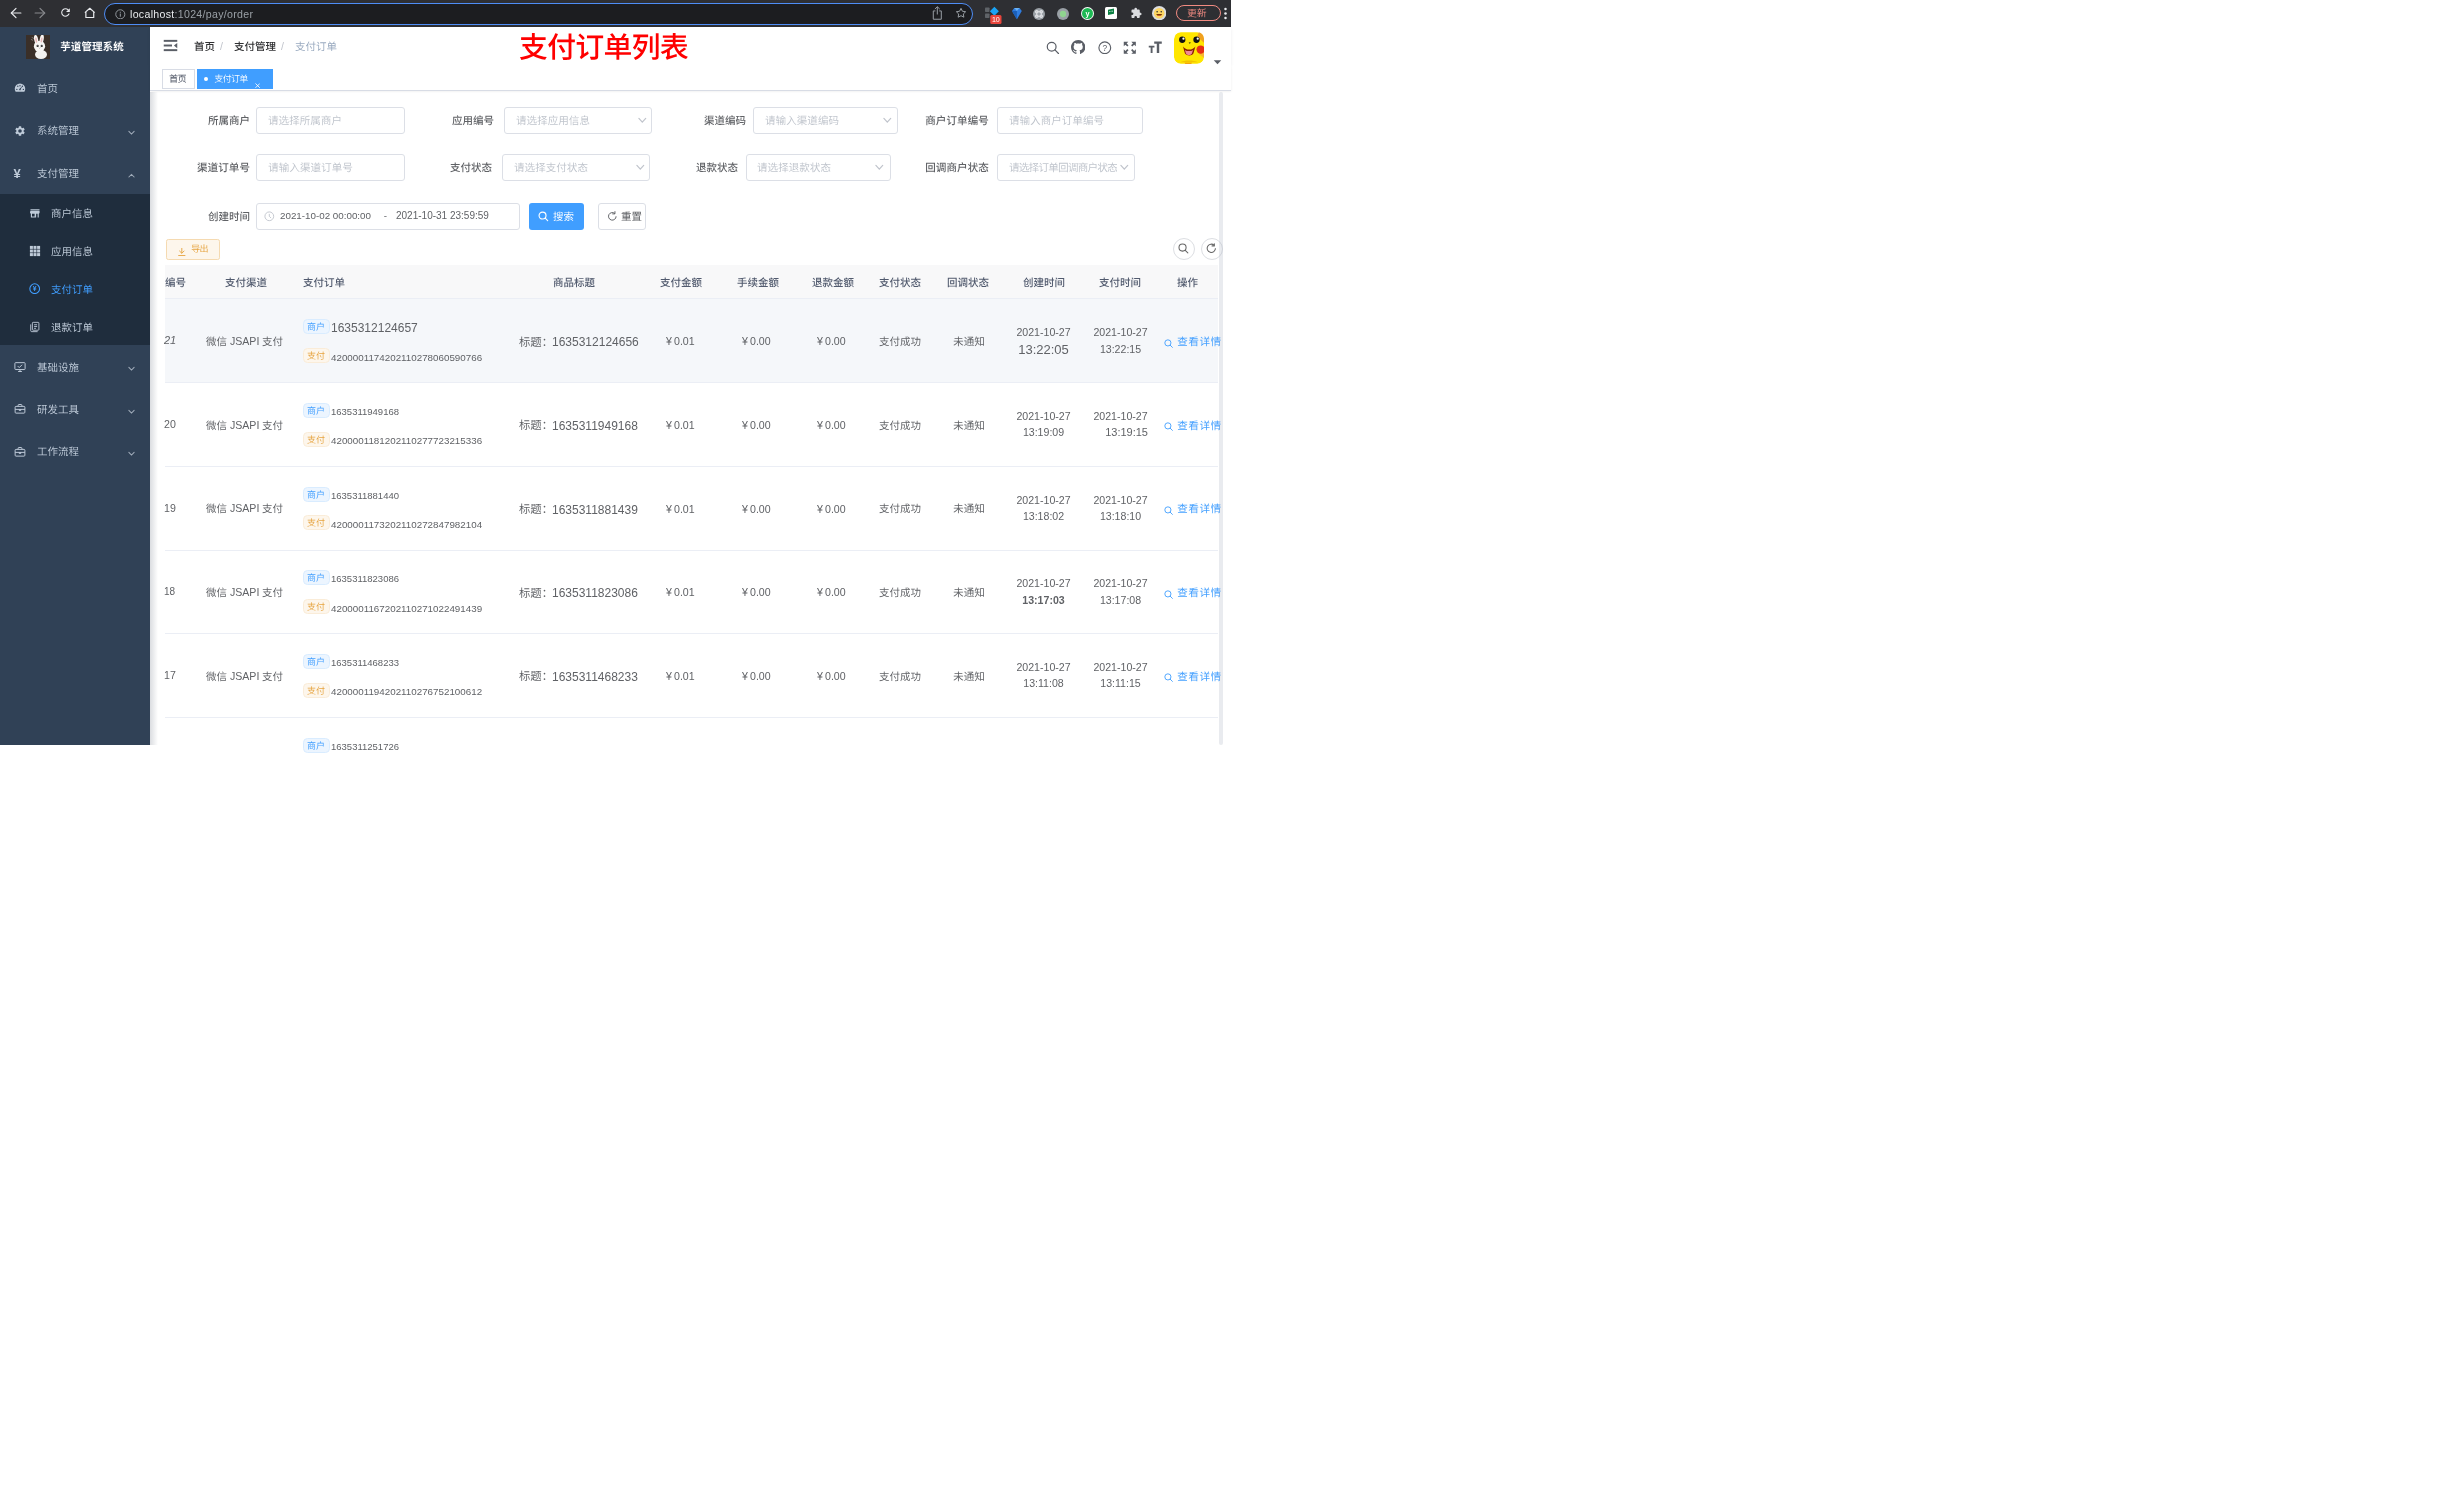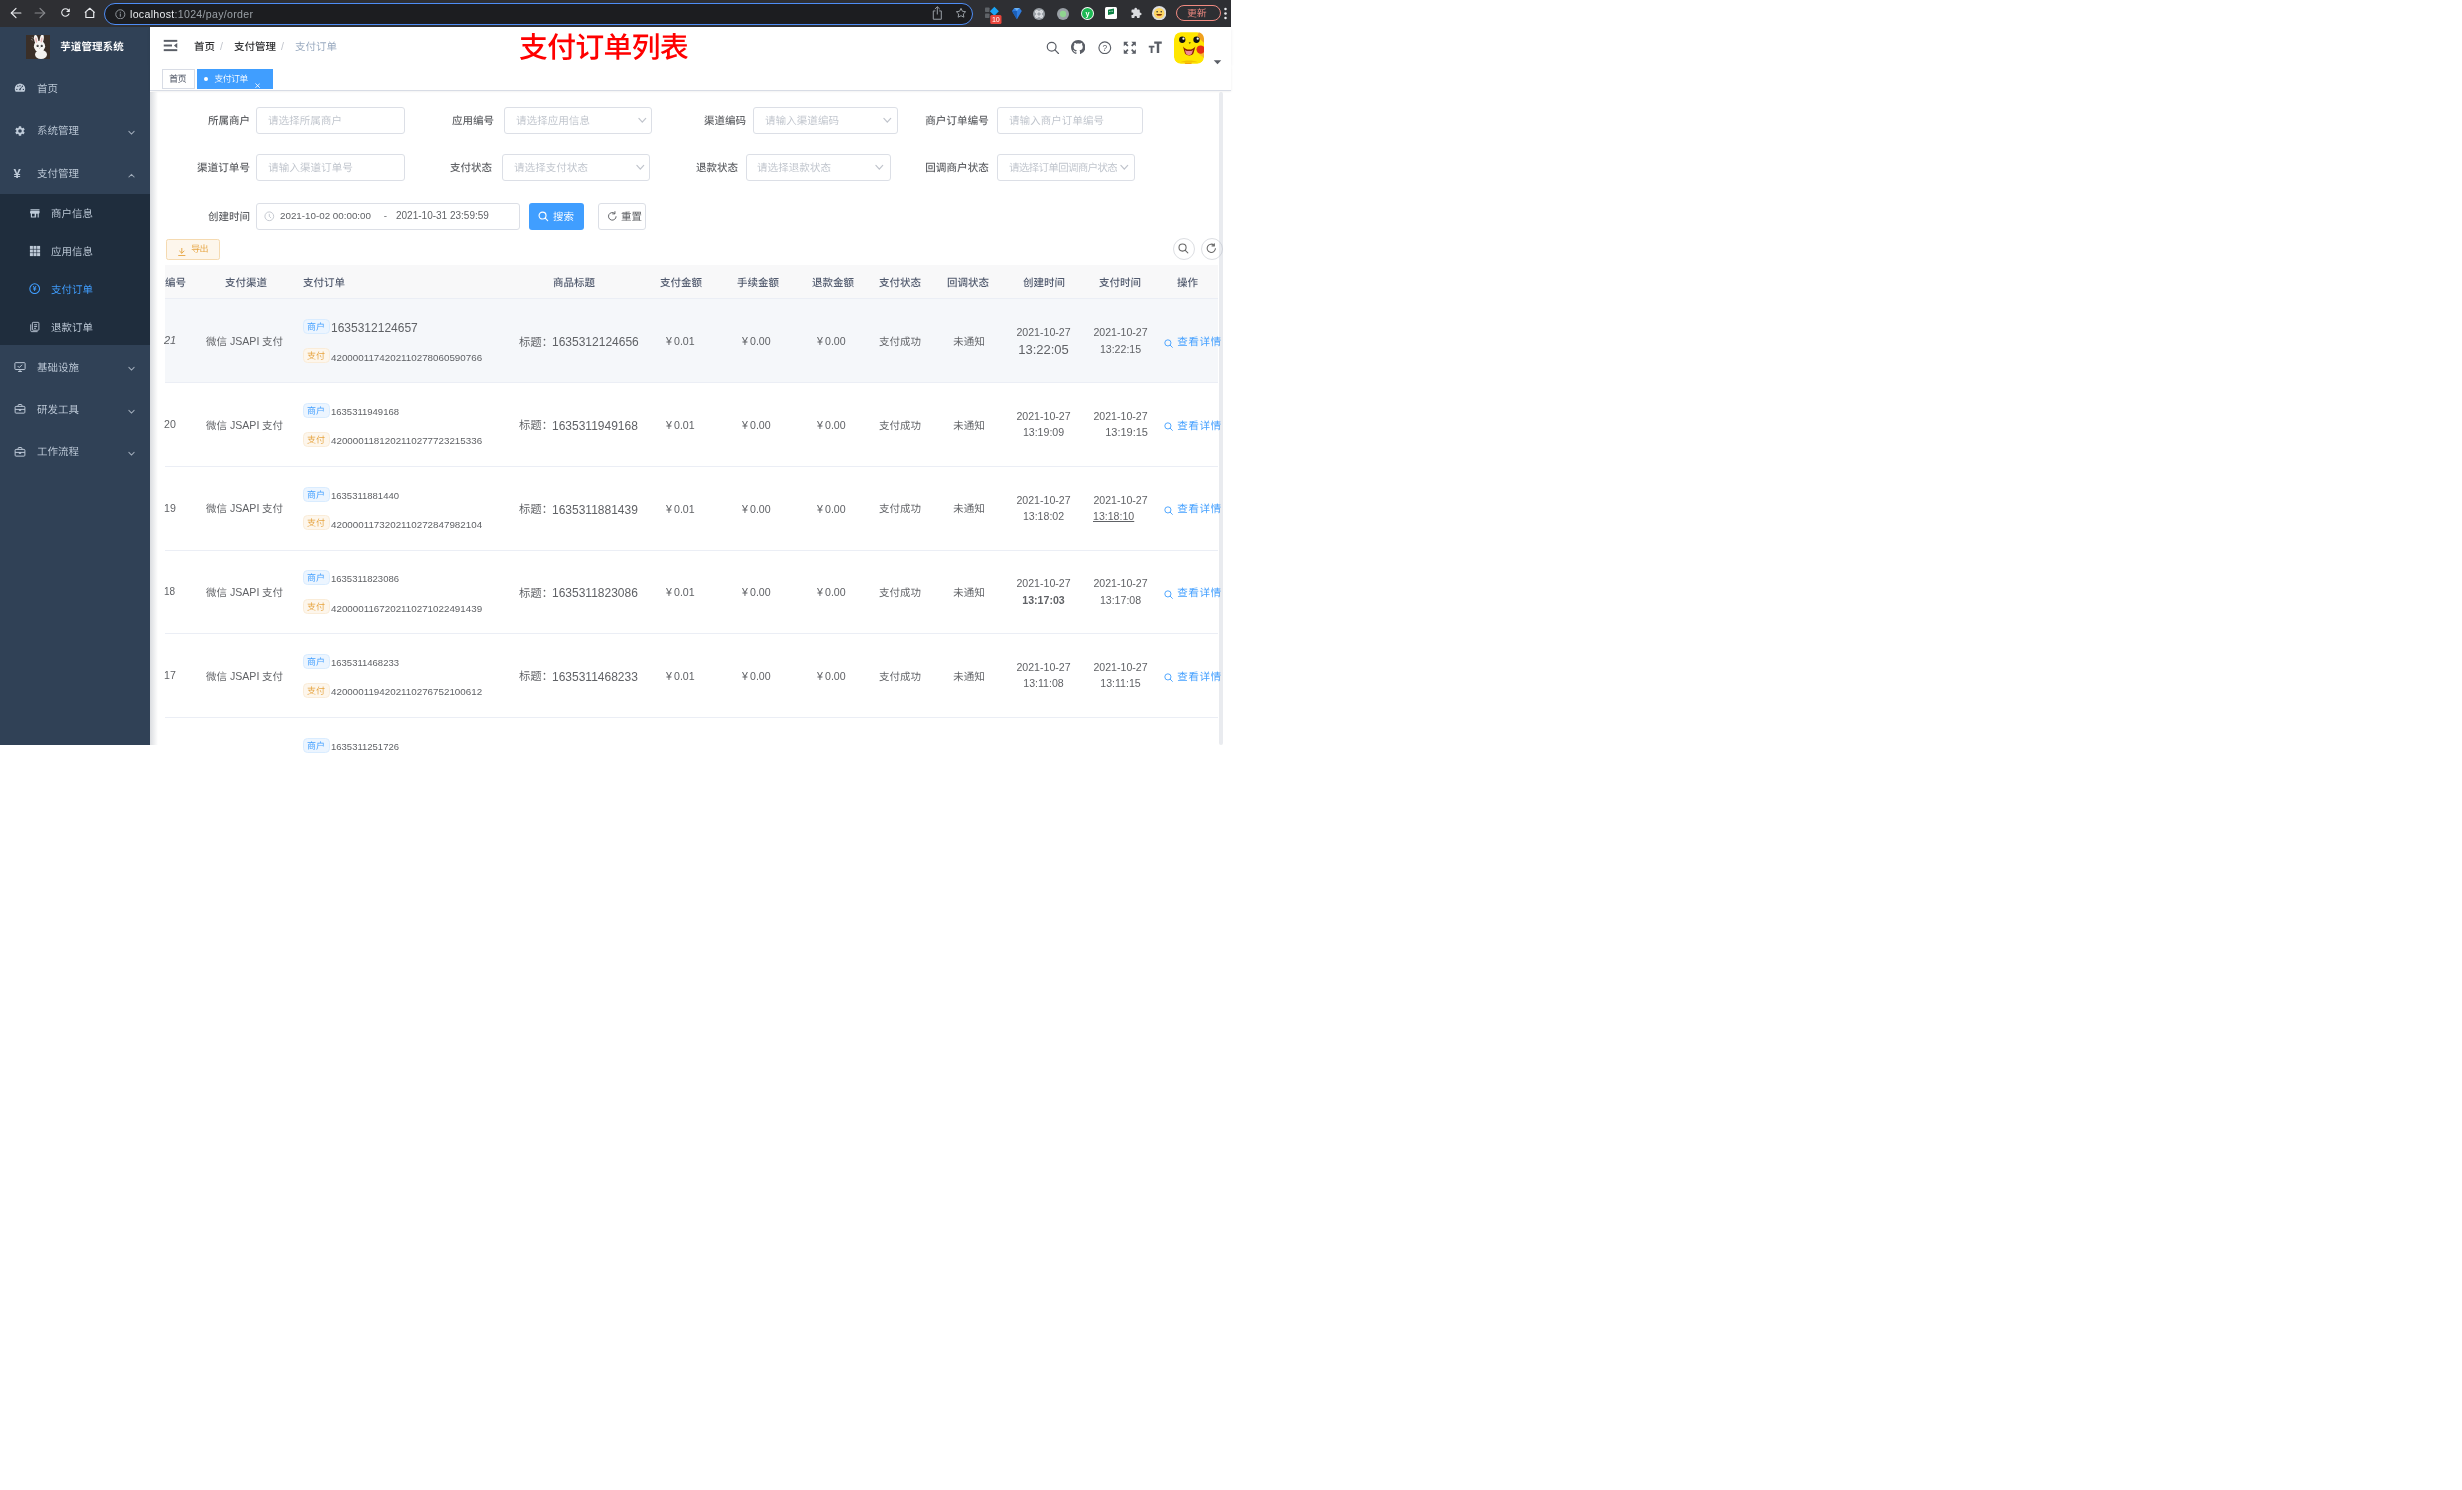--- a/index.html
+++ b/index.html
@@ -1207,21 +1207,21 @@
       <g fill="#606266" transform="translate(0,12.32) scale(0.014,-0.014)">
         <use href="#r672A"></use>
         <use href="#r901A" x="1000.0"></use>
         <use href="#r77E5" x="2000.0"></use>
       </g>
     </svg>
   </div>
 <div style="position:absolute;left:1016px;top:494px;font-size:10.6px;line-height:13.6px;color:#606266;white-space:nowrap;width:55px;text-align:center;">2021-10-27</div>
 <div style="position:absolute;left:1016px;top:510px;font-size:10.6px;line-height:13.6px;color:#606266;white-space:nowrap;width:55px;text-align:center;">13:18:02</div>
 <div style="position:absolute;left:1093px;top:494px;font-size:10.6px;line-height:13.6px;color:#606266;white-space:nowrap;width:55px;text-align:center;">2021-10-27</div>
-<div style="position:absolute;left:1093px;top:510px;font-size:10.6px;line-height:13.6px;color:#606266;white-space:nowrap;width:55px;text-decoration:underline;">13:18:10</div>
+<div style="position:absolute;left:1093px;top:510px;font-size:10.6px;line-height:13.6px;color:#606266;white-space:nowrap;width:55px;text-align:center;">13:18:10</div>
 <div class="" style="position:absolute;left:1164px;top:504px;width:9px;height:9px;"><svg width="9" height="9" viewBox="0 0 12 12" style="">
       <g fill="none" stroke="#409eff" stroke-width="1.2">
         <circle cx="5.2" cy="5.2" r="4.1"></circle>
         <path d="M8.3 8.3L11.2 11.2" stroke-linecap="round"></path>
       </g>
     </svg></div>
 <div class="" style="position:absolute;left:1177px;top:503px;height:10.6px;">
     <svg class="z " width="45" height="10.6" viewBox="0 0 59.0 14">
       <g fill="#409eff" transform="translate(0,12.32) scale(0.014,-0.014)">
         <use href="#r67E5"></use>

